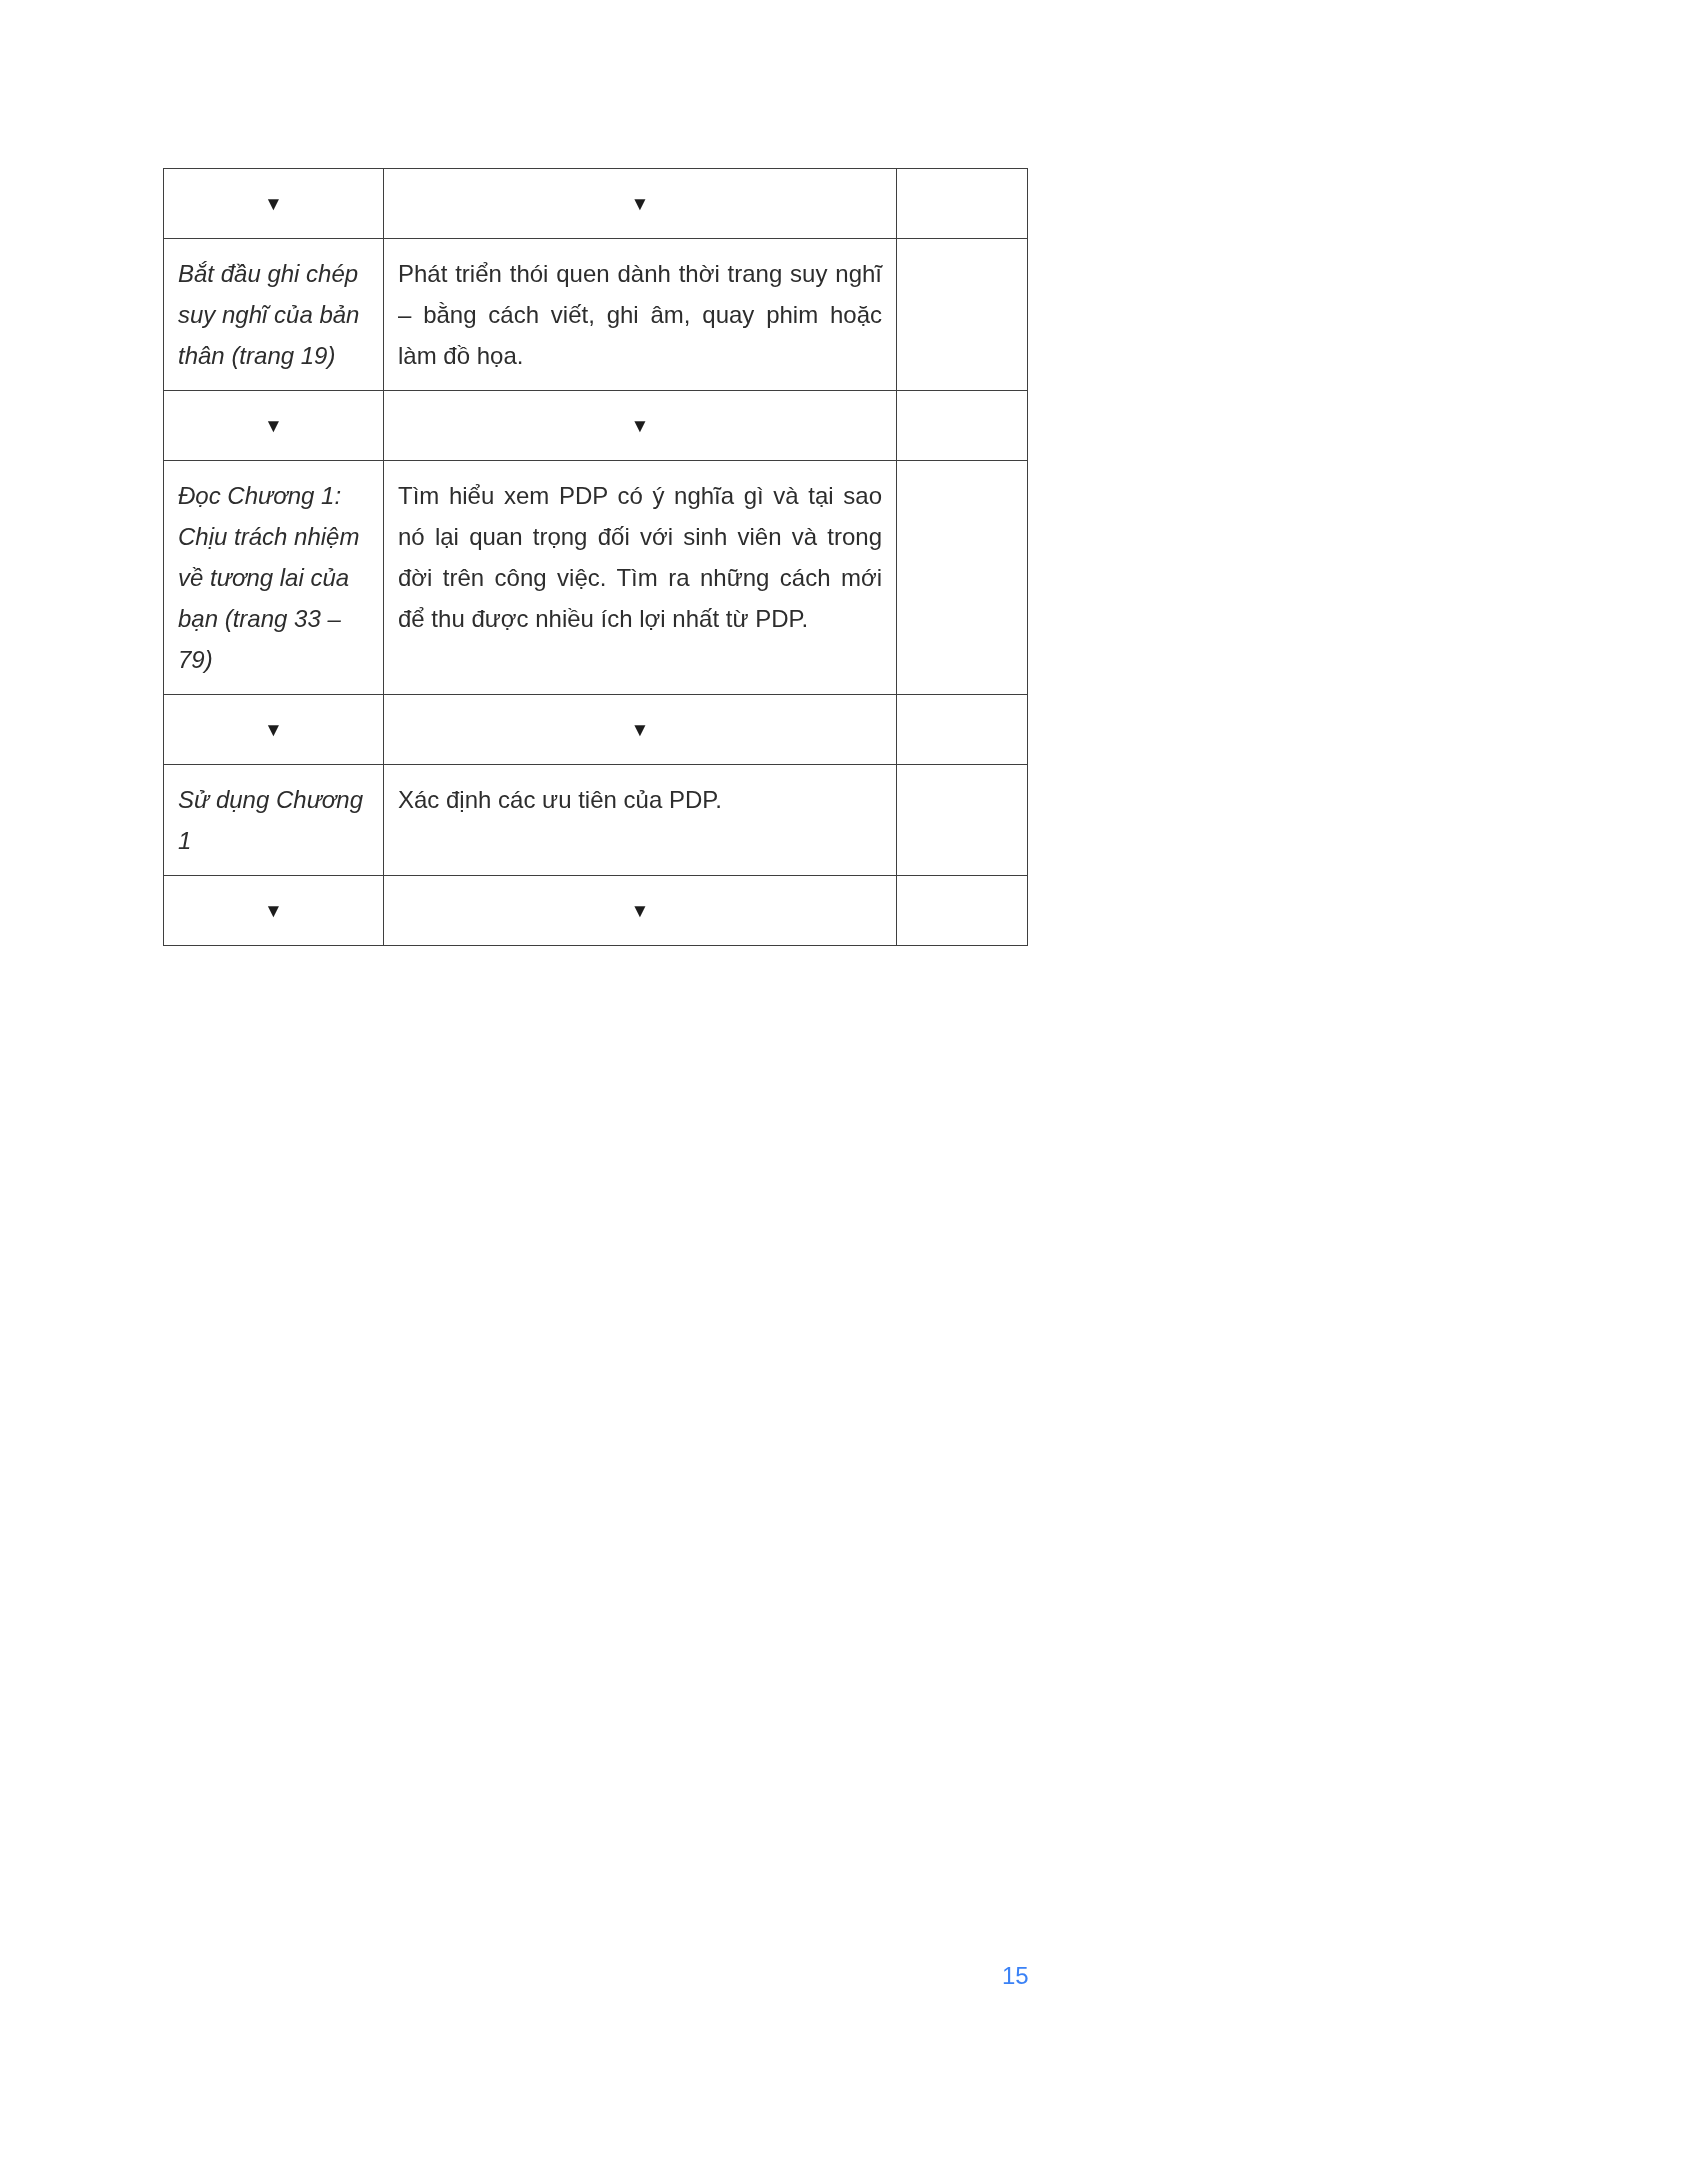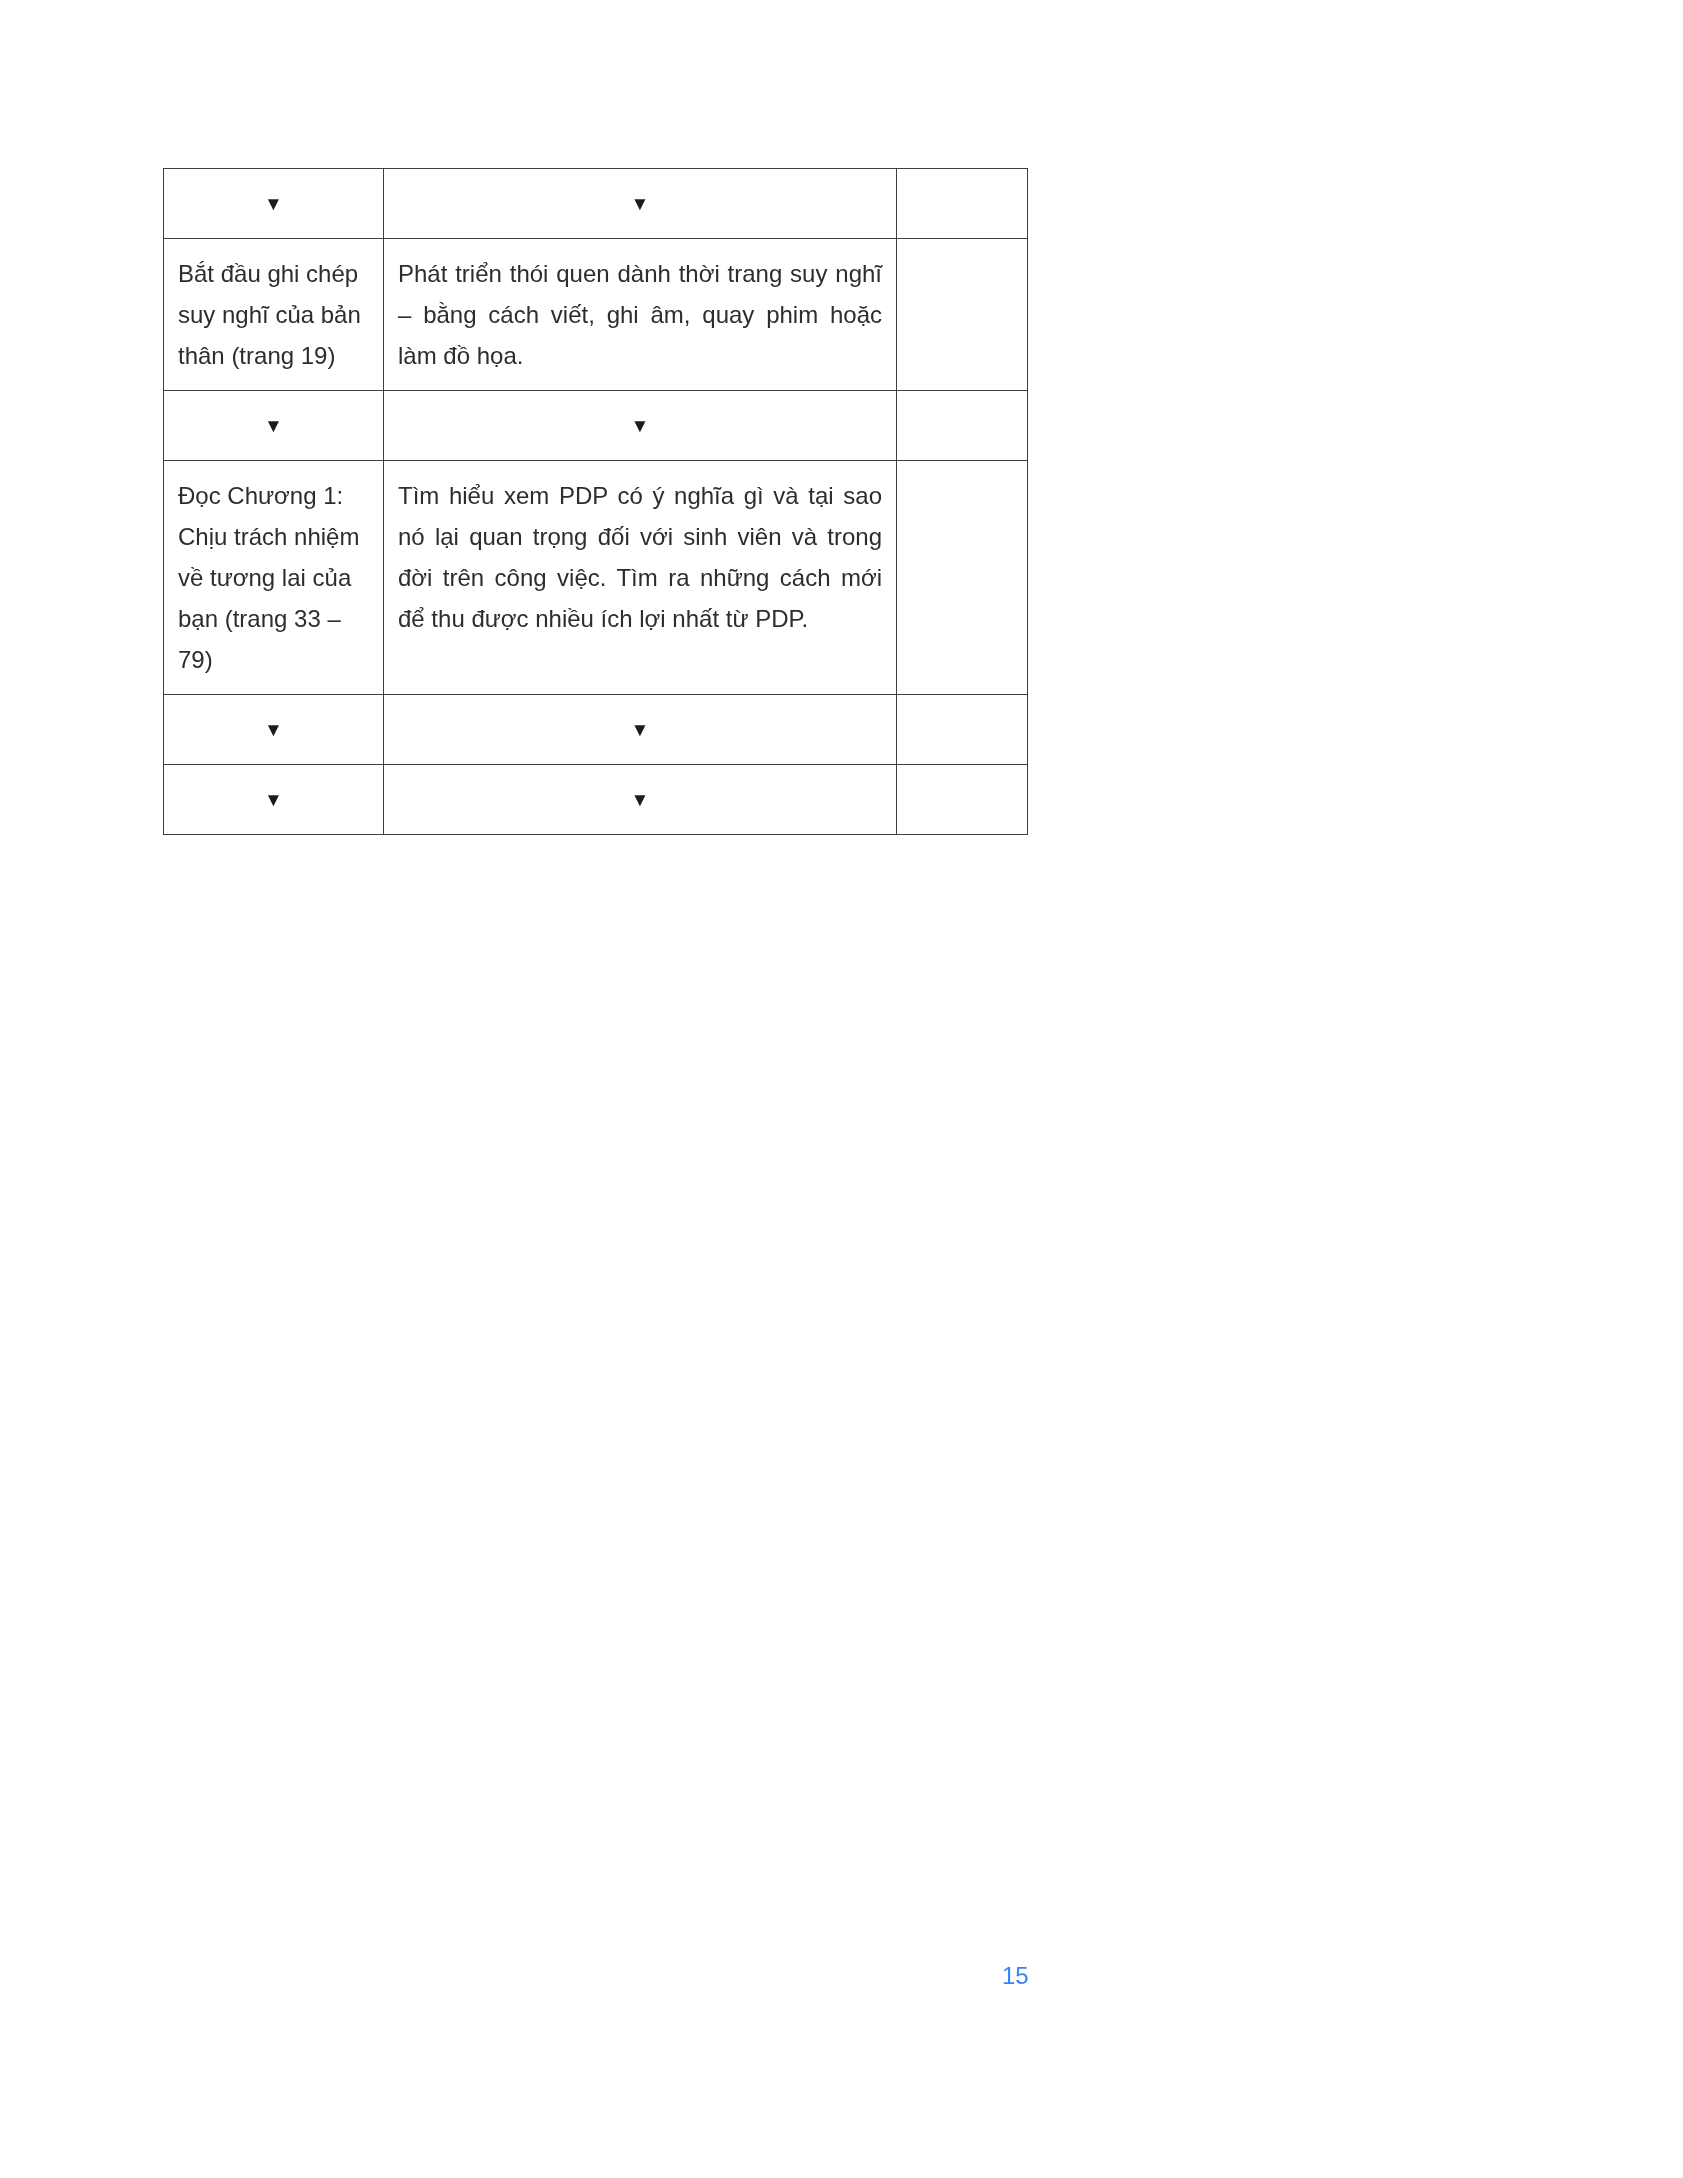--- a/index.html
+++ b/index.html
@@ -37,20 +37,21 @@
     text-align: center;
     vertical-align: middle;
     padding: 6px 0;
     height: 48px;
     line-height: 30px;
     font-size: 19px;
     color: #1c1c1c;
   }
   td.action-cell {
     text-align: left;
+    font-style: italic;
   }
   td.desc-cell {
     text-align: justify;
     text-justify: inter-word;
   }
   td.empty-cell {
     background: #ffffff;
   }
   .page-number {
     position: absolute;
@@ -95,20 +96,25 @@
         <td class="desc-cell">Tìm hiểu xem PDP có ý nghĩa gì và tại sao nó lại quan trọng đối với sinh viên và trong đời trên công việc. Tìm ra những cách mới để thu được nhiều ích lợi nhất từ PDP.</td>
         <td class="empty-cell"></td>
       </tr>
 
       <tr>
         <td class="arrow-cell">▼</td>
         <td class="arrow-cell">▼</td>
         <td class="empty-cell"></td>
       </tr>
 
+      <tr>
+        <td class="action-cell">Sử dụng Chương 1</td>
+        <td class="desc-cell">Xác định các ưu tiên của PDP.</td>
+        <td class="empty-cell"></td>
+      </tr>
 
       <tr>
         <td class="arrow-cell">▼</td>
         <td class="arrow-cell">▼</td>
         <td class="empty-cell"></td>
       </tr>
 
 
     </tbody>
   </table>

